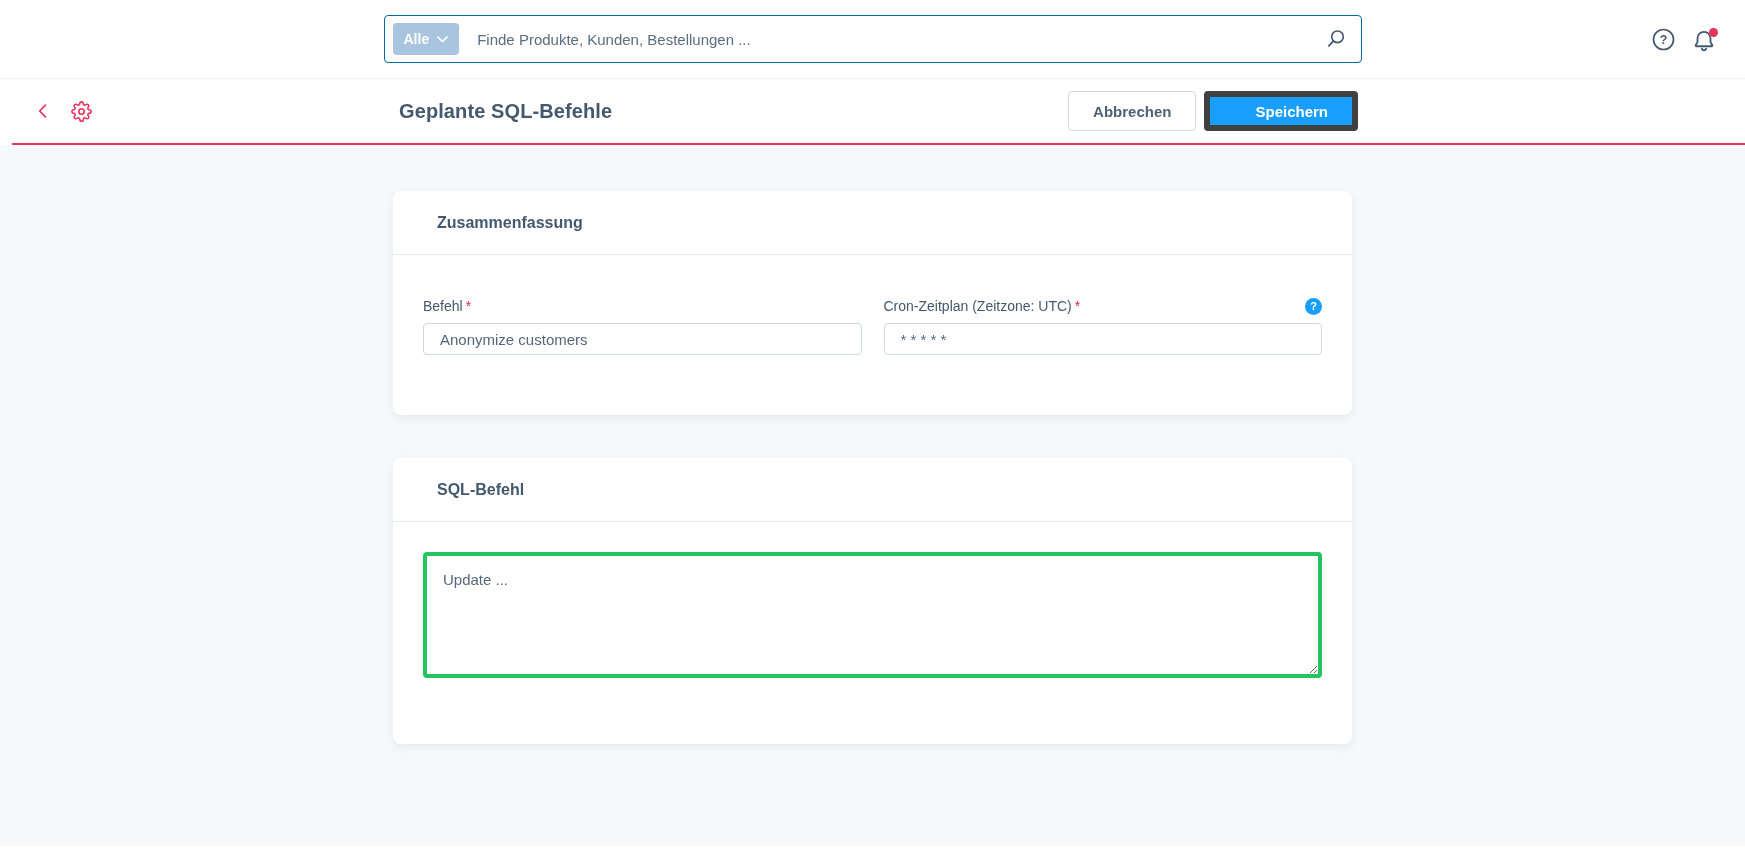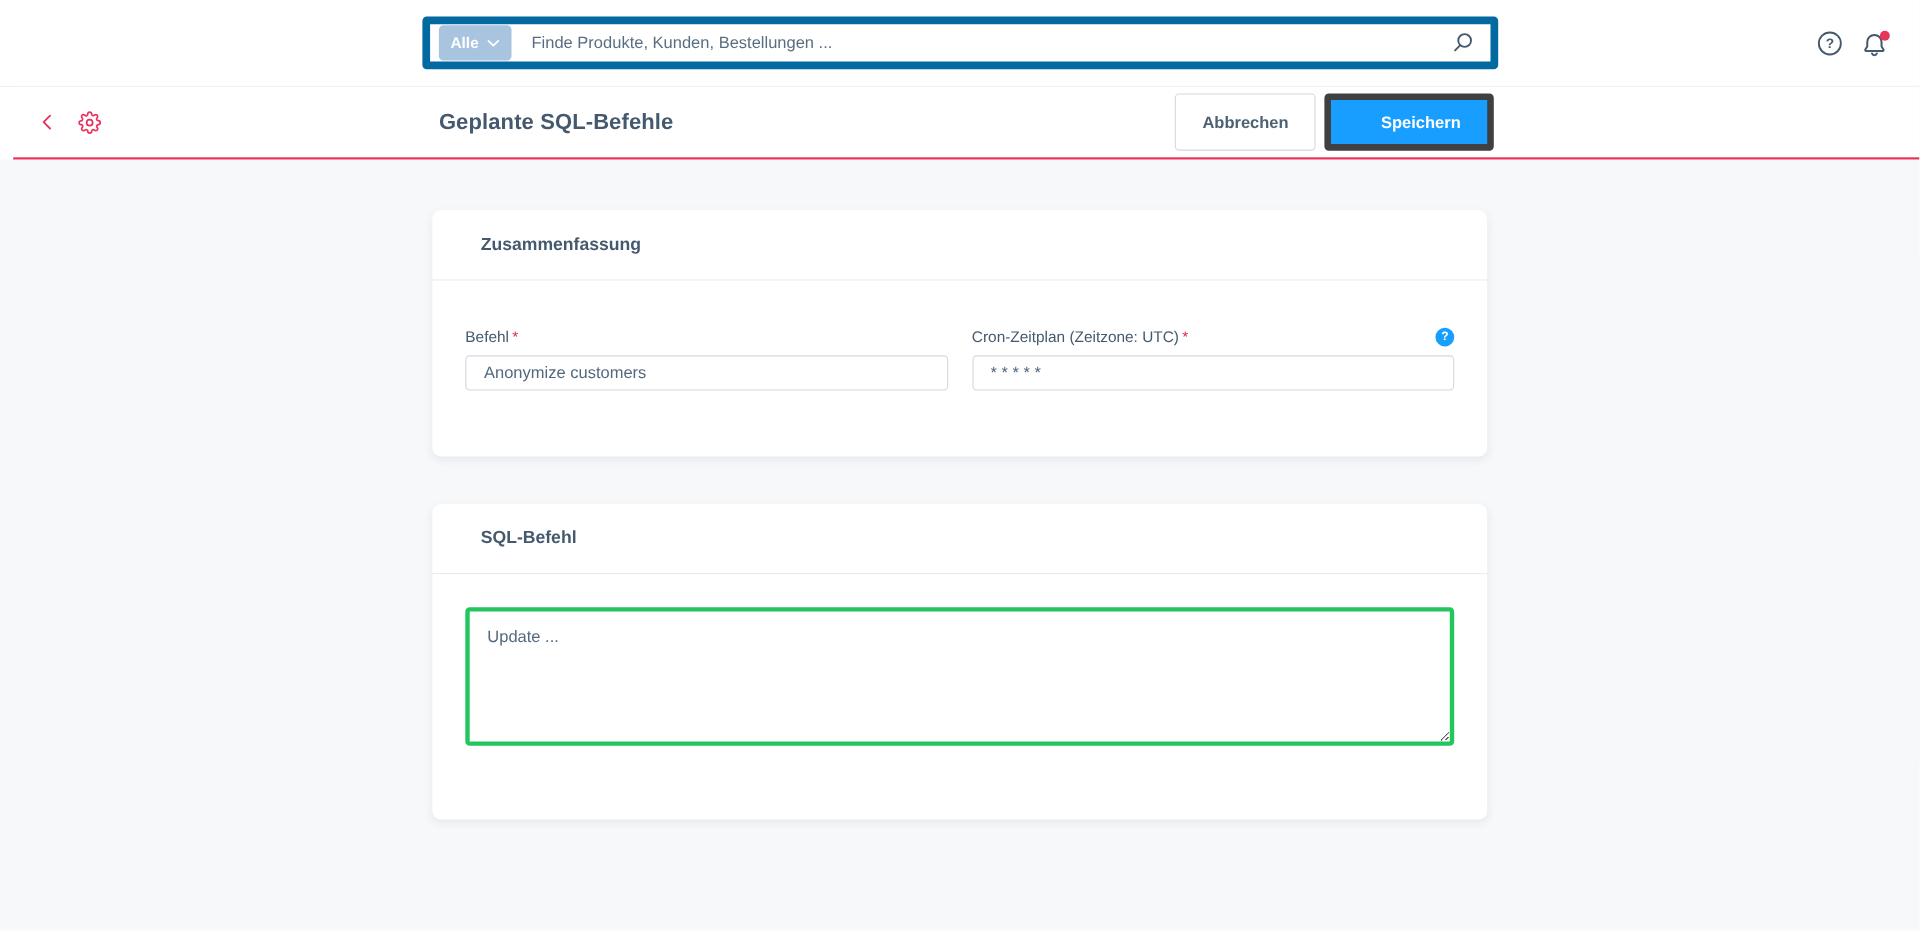--- a/index.html
+++ b/index.html
@@ -10,21 +10,21 @@
     background:#ffffff; overflow:hidden;
     -webkit-font-smoothing:antialiased;
   }
 
   
   .top-bar {
     height:79px; background:#fff; border-bottom:1px solid #eef1f4;
     display:flex; align-items:center; justify-content:center; position:relative;
   }
   .search-bar {
-    width:978px; height:48px; border:7px solid #0369a1; border-radius:4px;
+    width:978px; height:48px; border:1px solid #0369a1; border-radius:4px;
     display:flex; align-items:center; padding:0 14px 0 8px; background:#fff;
   }
   .filter-badge {
     background:#a9c4de; color:#fff; font-size:14px; font-weight:700;
     border-radius:4px; height:32px; padding:0 11px; display:flex;
     align-items:center; gap:8px; cursor:pointer; flex:0 0 auto;
   }
   .search-input {
     flex:1; border:none; outline:none; font-size:15px; color:#0369a1;
     margin-left:16px; font-family:inherit; background:transparent;
@@ -45,21 +45,21 @@
     height:66px; background:#fff; border-bottom:2px solid #e8335a;
     position:relative; display:flex; align-items:center;margin-left:12px;
   }
   .smart-bar-left { position:absolute; left:18px; top:0; height:64px; display:flex; align-items:center; gap:12px; }
   .smart-bar-inner {
     width:959px; margin:0 auto; display:flex; align-items:center; justify-content:space-between;
   }
   .page-title { font-size:20px; font-weight:700; color:#44596e; letter-spacing:.1px; }
   .smart-bar-actions { display:flex; gap:8px; }
   .btn {
-    height:52px; border-radius:4px; font-size:15px; font-weight:700;
+    height:40px; border-radius:4px; font-size:15px; font-weight:700;
     font-family:inherit; cursor:pointer; padding:0 24px;
   }
   .btn-ghost { background:#fff; border:1px solid #d1d9e0; color:#4d6174; }
   .btn-primary { background:#189eff; border:6px solid #404040; color:#fff;padding-left:45px; }
 
   
   .content {
     background:#f7f8fa; height:701px; padding-top:46px; overflow:hidden;
   }
   .container { width:959px; margin:0 auto; }

